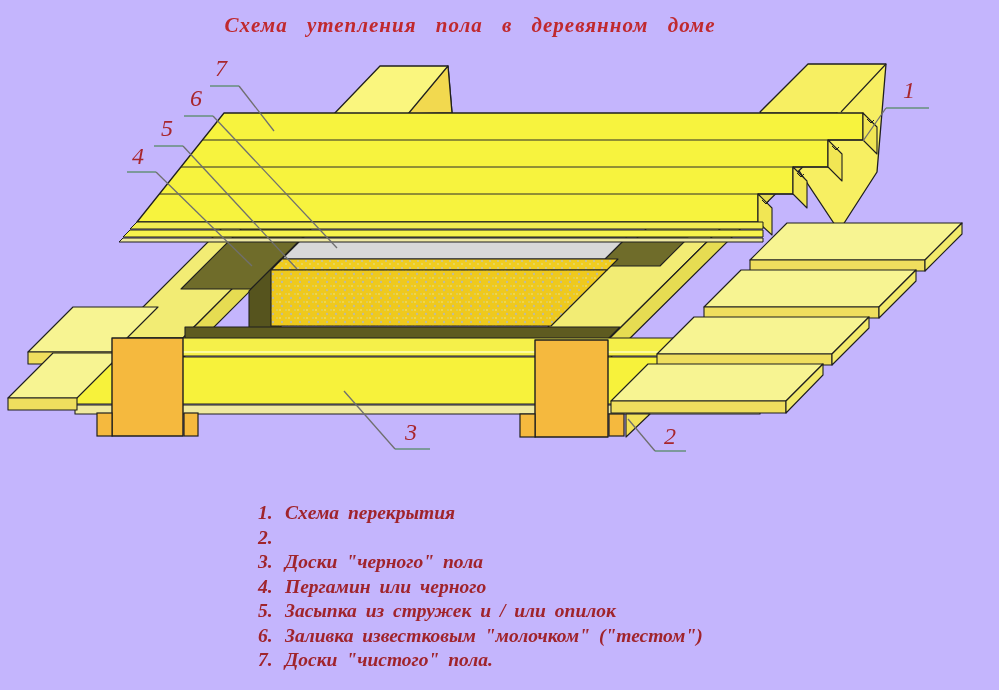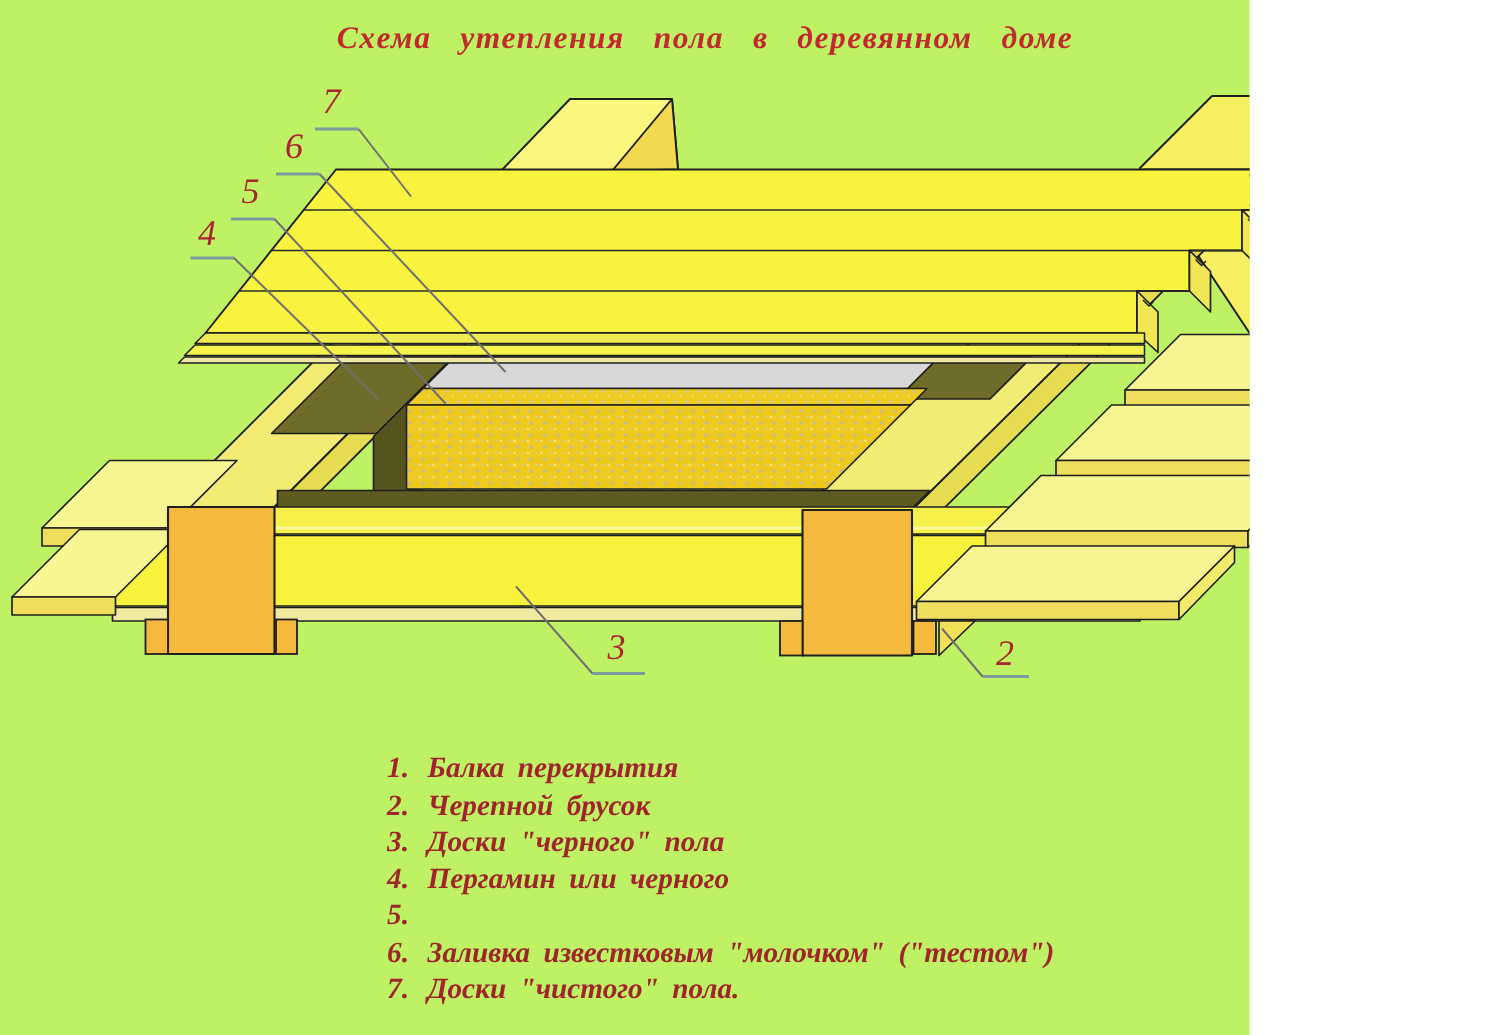--- a/index.html
+++ b/index.html
@@ -1,19 +1,19 @@
 <!DOCTYPE html>
 <html><head>
 <meta charset="utf-8">
 <style>
   html,body{margin:0;padding:0;background:#ffffff;}
   .stage{
     position:relative;
-    width:833px;height:690px;
-    background:#bef264;
+    width:999px;height:690px;
+    background:#c4b5fd;
     overflow:hidden;
     font-family:"Liberation Serif", serif;
   }
   .stage svg{position:absolute;left:0;top:0;}
   .title{
     position:absolute;left:0;top:13px;width:940px;
     text-align:center;
     font-style:italic;font-weight:700;
     font-size:21px;
     letter-spacing:1px;
@@ -192,36 +192,36 @@
   <div class="callout" style="left:658px;top:424px;">2</div>
   <div class="callout" style="left:399px;top:420px;">3</div>
   <div class="callout" style="left:126px;top:144px;">4</div>
   <div class="callout" style="left:155px;top:116px;">5</div>
   <div class="callout" style="left:184px;top:86px;">6</div>
   <div class="callout" style="left:209px;top:56px;">7</div>
 
   <div class="legend">
     <div class="legend-row">
       <span class="legend-num">1.</span>
-      <span class="legend-label">Балка перекрытия</span>
+      <span class="legend-label">Схема перекрытия</span>
     </div>
     <div class="legend-row">
       <span class="legend-num">2.</span>
-      <span class="legend-label">Черепной брусок</span>
     </div>
     <div class="legend-row">
       <span class="legend-num">3.</span>
       <span class="legend-label">Доски "черного" пола</span>
     </div>
     <div class="legend-row">
       <span class="legend-num">4.</span>
       <span class="legend-label">Пергамин или черного</span>
     </div>
     <div class="legend-row">
       <span class="legend-num">5.</span>
+      <span class="legend-label">Засыпка из стружек и / или опилок</span>
     </div>
     <div class="legend-row">
       <span class="legend-num">6.</span>
       <span class="legend-label">Заливка известковым "молочком" ("тестом")</span>
     </div>
     <div class="legend-row">
       <span class="legend-num">7.</span>
       <span class="legend-label">Доски "чистого" пола.</span>
     </div>
   </div>

